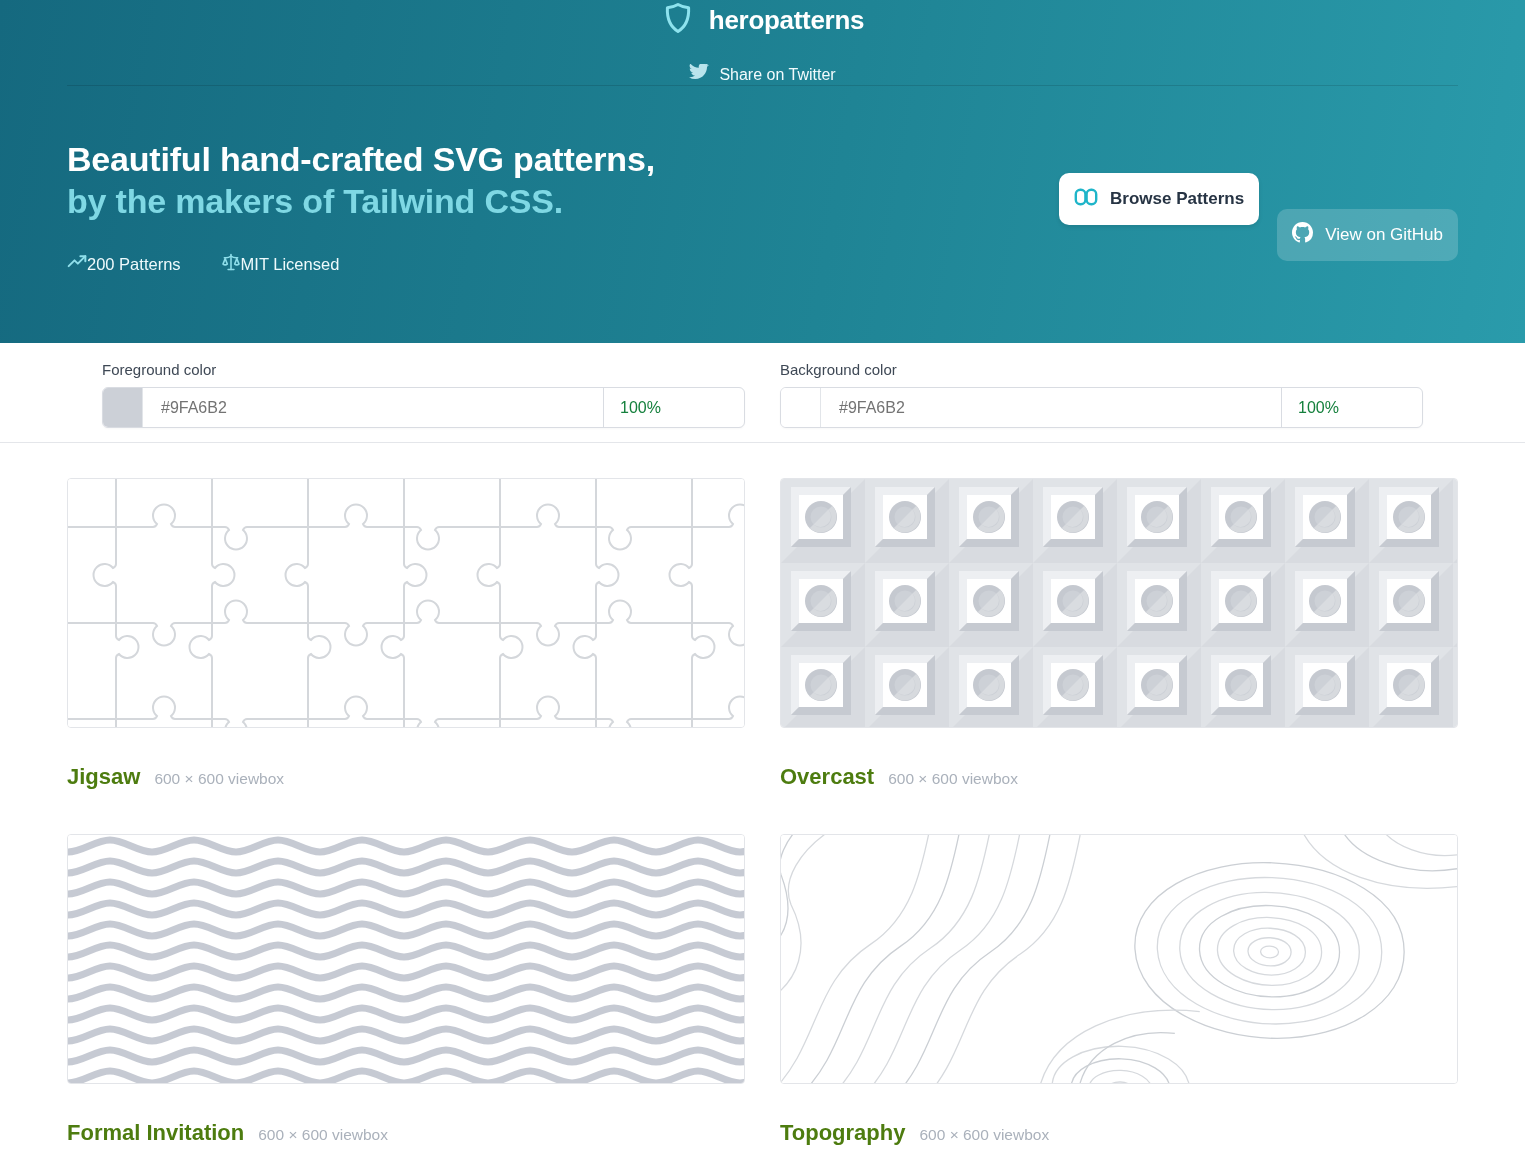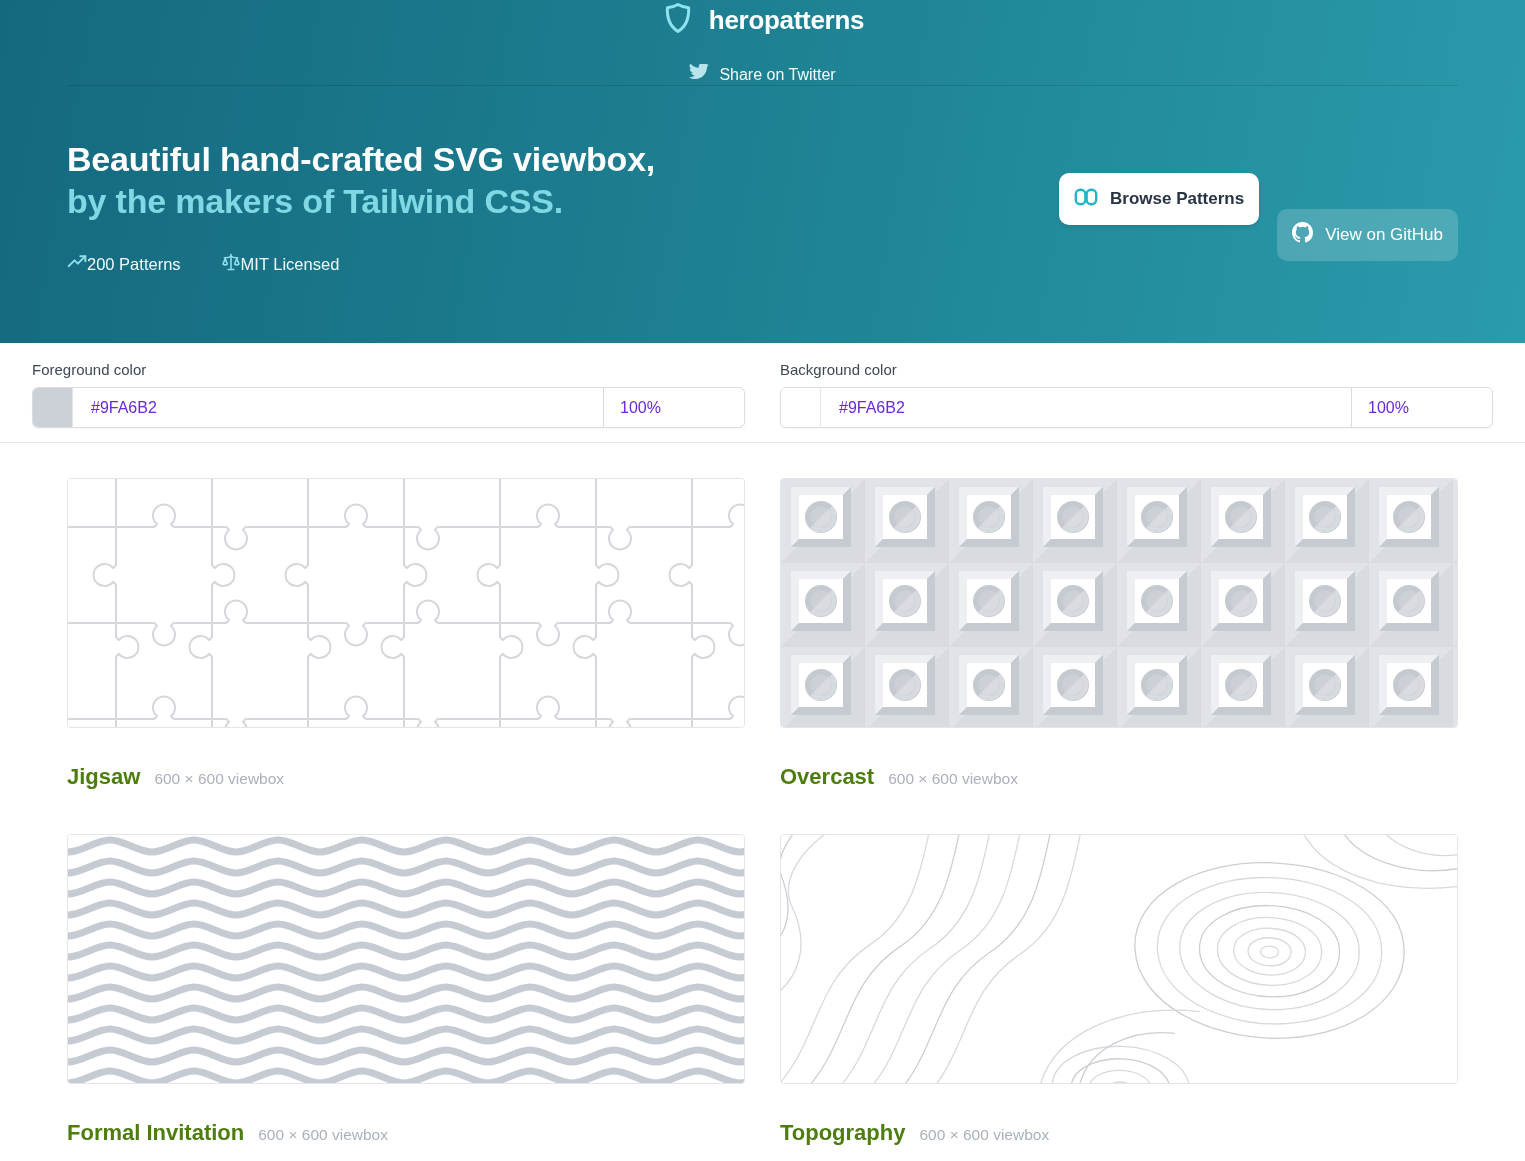--- a/index.html
+++ b/index.html
@@ -22,30 +22,30 @@
   .stat { display:flex; align-items:center; color:#eefafc; font-size:16.5px; }
 
   .cta-group { display:flex; gap:18px; margin-top:35px; }
   .btn { display:flex; align-items:center; gap:12px; height:52px; border-radius:10px;
     font-size:17px; font-weight:700; border:none; cursor:pointer; padding:0 15px;
     font-family:"Liberation Sans", sans-serif; }
   .btn-browse { background:#ffffff; color:#273444; box-shadow:0 2px 4px rgba(0,0,0,0.10); }
   .btn-github { background:rgba(255,255,255,0.18); color:#ffffff; font-weight:400;margin-top:36px; }
 
   
-  .controls { display:flex; gap:35px; padding:18px 32px 0; height:100px; border-bottom:1px solid #e4e6ea; }
+  .controls { display:flex; gap:35px; padding:18px 102px 0; height:100px; border-bottom:1px solid #e4e6ea; }
   .control-col { flex:1; }
   .control-label { font-size:15px; color:#3e4855; margin-bottom:9px; }
   .input-group { display:flex; height:41px; border:1px solid #d9dce2; border-radius:6px; background:#fff;
     box-shadow:0 1px 2px rgba(0,0,0,0.03); overflow:hidden; }
   .swatch { width:40px; border:none; border-right:1px solid #e2e5e9; cursor:pointer; }
-  .hex-input { flex:1; border:none; outline:none; padding:0 0 0 18px; font-size:16px; color:#6d28d9;
+  .hex-input { flex:1; border:none; outline:none; padding:0 0 0 18px; font-size:16px; color:#737373;
     font-family:"Liberation Sans", sans-serif; background:transparent; }
   .pct-input { width:141px; border:none; border-left:1px solid #d9dce2; outline:none; padding:0 0 0 16px;
-    font-size:16px; color:#6d28d9; font-family:"Liberation Sans", sans-serif; background:transparent; }
+    font-size:16px; color:#15803d; font-family:"Liberation Sans", sans-serif; background:transparent; }
 
   
   .grid { margin:35px 67px 0; display:grid; grid-template-columns:1fr 1fr; column-gap:35px; row-gap:44px; }
   .tile { height:250px; border:1px solid #e3e5e9; border-radius:4px; overflow:hidden; cursor:pointer; background:#fff; }
   .tile svg { display:block; width:100%; height:100%; }
   .caption { margin-top:19px; display:flex; align-items:baseline; gap:14px; }
   .cap-name { font-size:22px; font-weight:700; color:#4d7c0f;margin-top:17px; }
   .cap-meta { font-size:15.5px; color:#aab1bb; }
 </style>
 </head>
@@ -67,21 +67,21 @@
           <path d="M23.9.6a10 10 0 0 1-2.8.8A5 5 0 0 0 23.3-1.3 10 10 0 0 1 20.2 0 4.9 4.9 0 0 0 11.8 4.4 14 14 0 0 1 1.6-.7a4.8 4.8 0 0 0 1.5 6.5A4.9 4.9 0 0 1 .9 5.2v.1a4.9 4.9 0 0 0 4 4.8 5 5 0 0 1-2.2.1 4.9 4.9 0 0 0 4.6 3.4A9.9 9.9 0 0 1 0 15.6a14 14 0 0 0 7.6 2.2c9 0 14-7.5 14-14v-.6A10 10 0 0 0 23.9.6z"></path>
         </svg>
       </span>
       <span class="share-text">Share on Twitter</span>
     </a>
   </div>
 
   <div class="hero-main">
     <div>
       <h1 class="headline">
-        <span class="line1">Beautiful hand-crafted SVG viewbox,</span><br>
+        <span class="line1">Beautiful hand-crafted SVG patterns,</span><br>
         <span class="line2">by the makers of Tailwind CSS.</span>
       </h1>
       <div class="stats">
         <div class="stat">
           <span>
             <svg width="20" height="20" viewBox="0 0 24 24" fill="none" stroke="#8edeea" stroke-width="2.4" stroke-linecap="round" stroke-linejoin="round">
               <polyline points="2 17 9 10 13 14 22 5"></polyline>
                 <polyline points="16 5 22 5 22 11"></polyline>
             </svg>
           </span>

